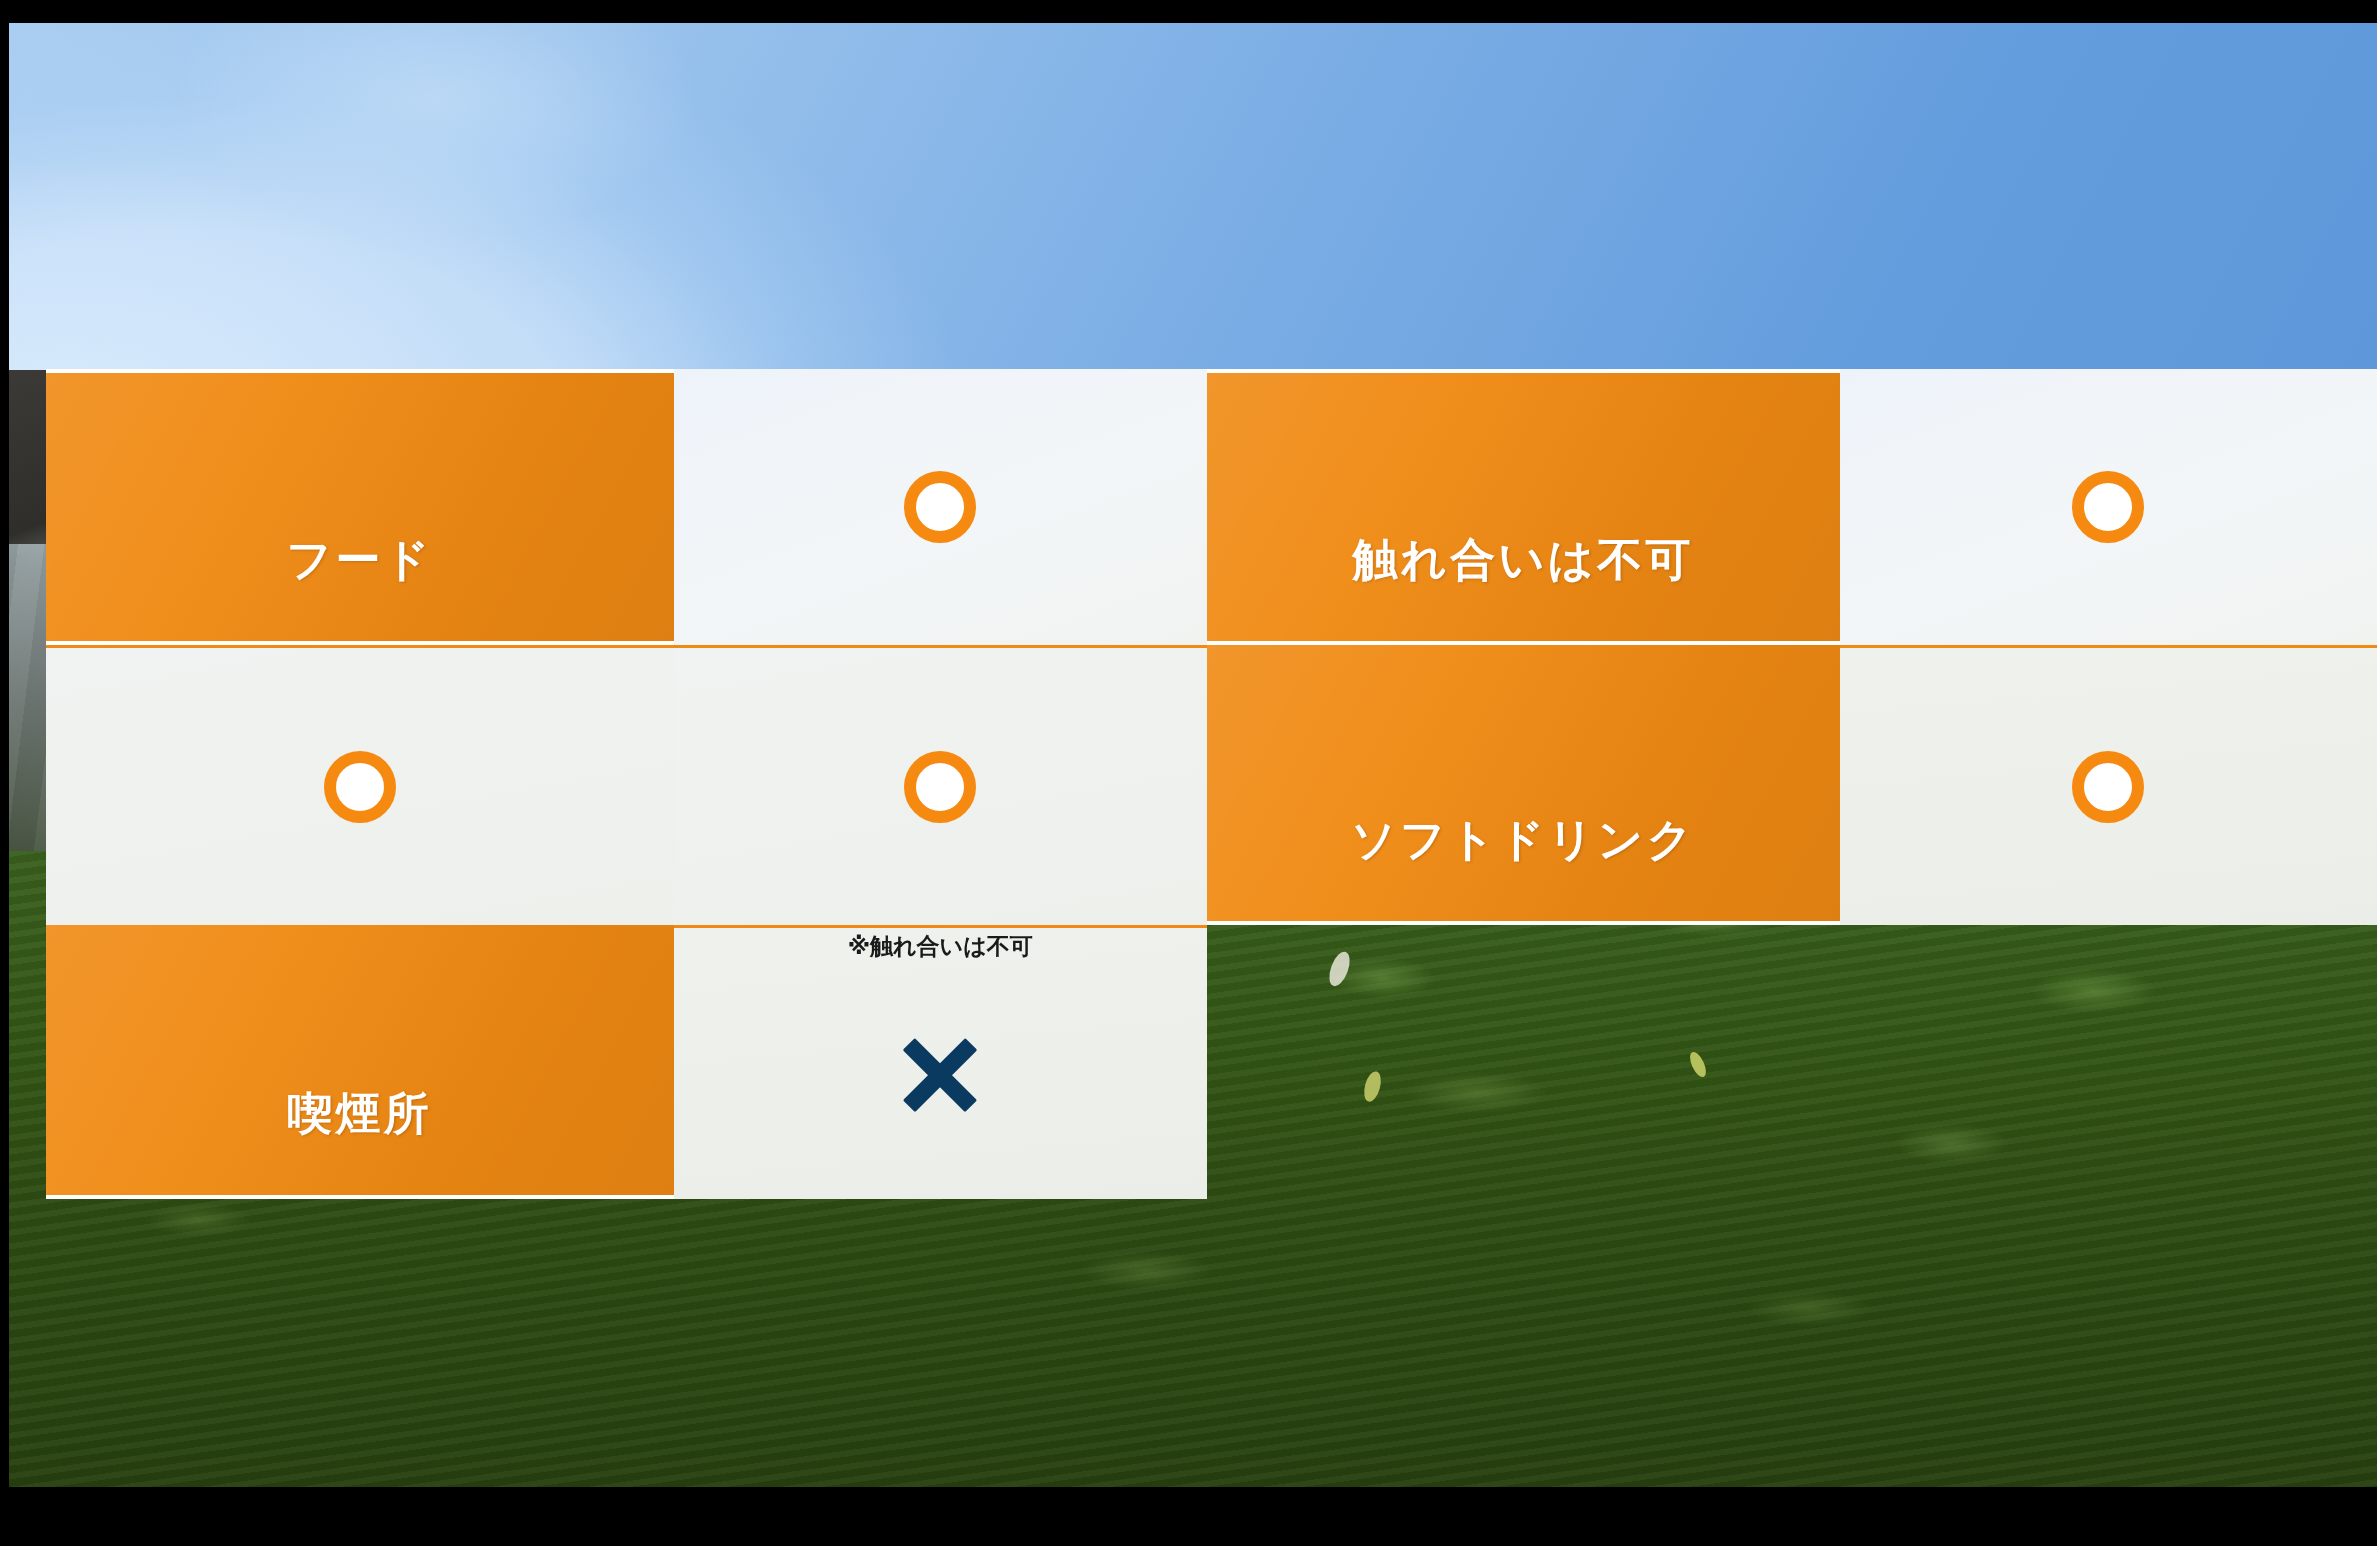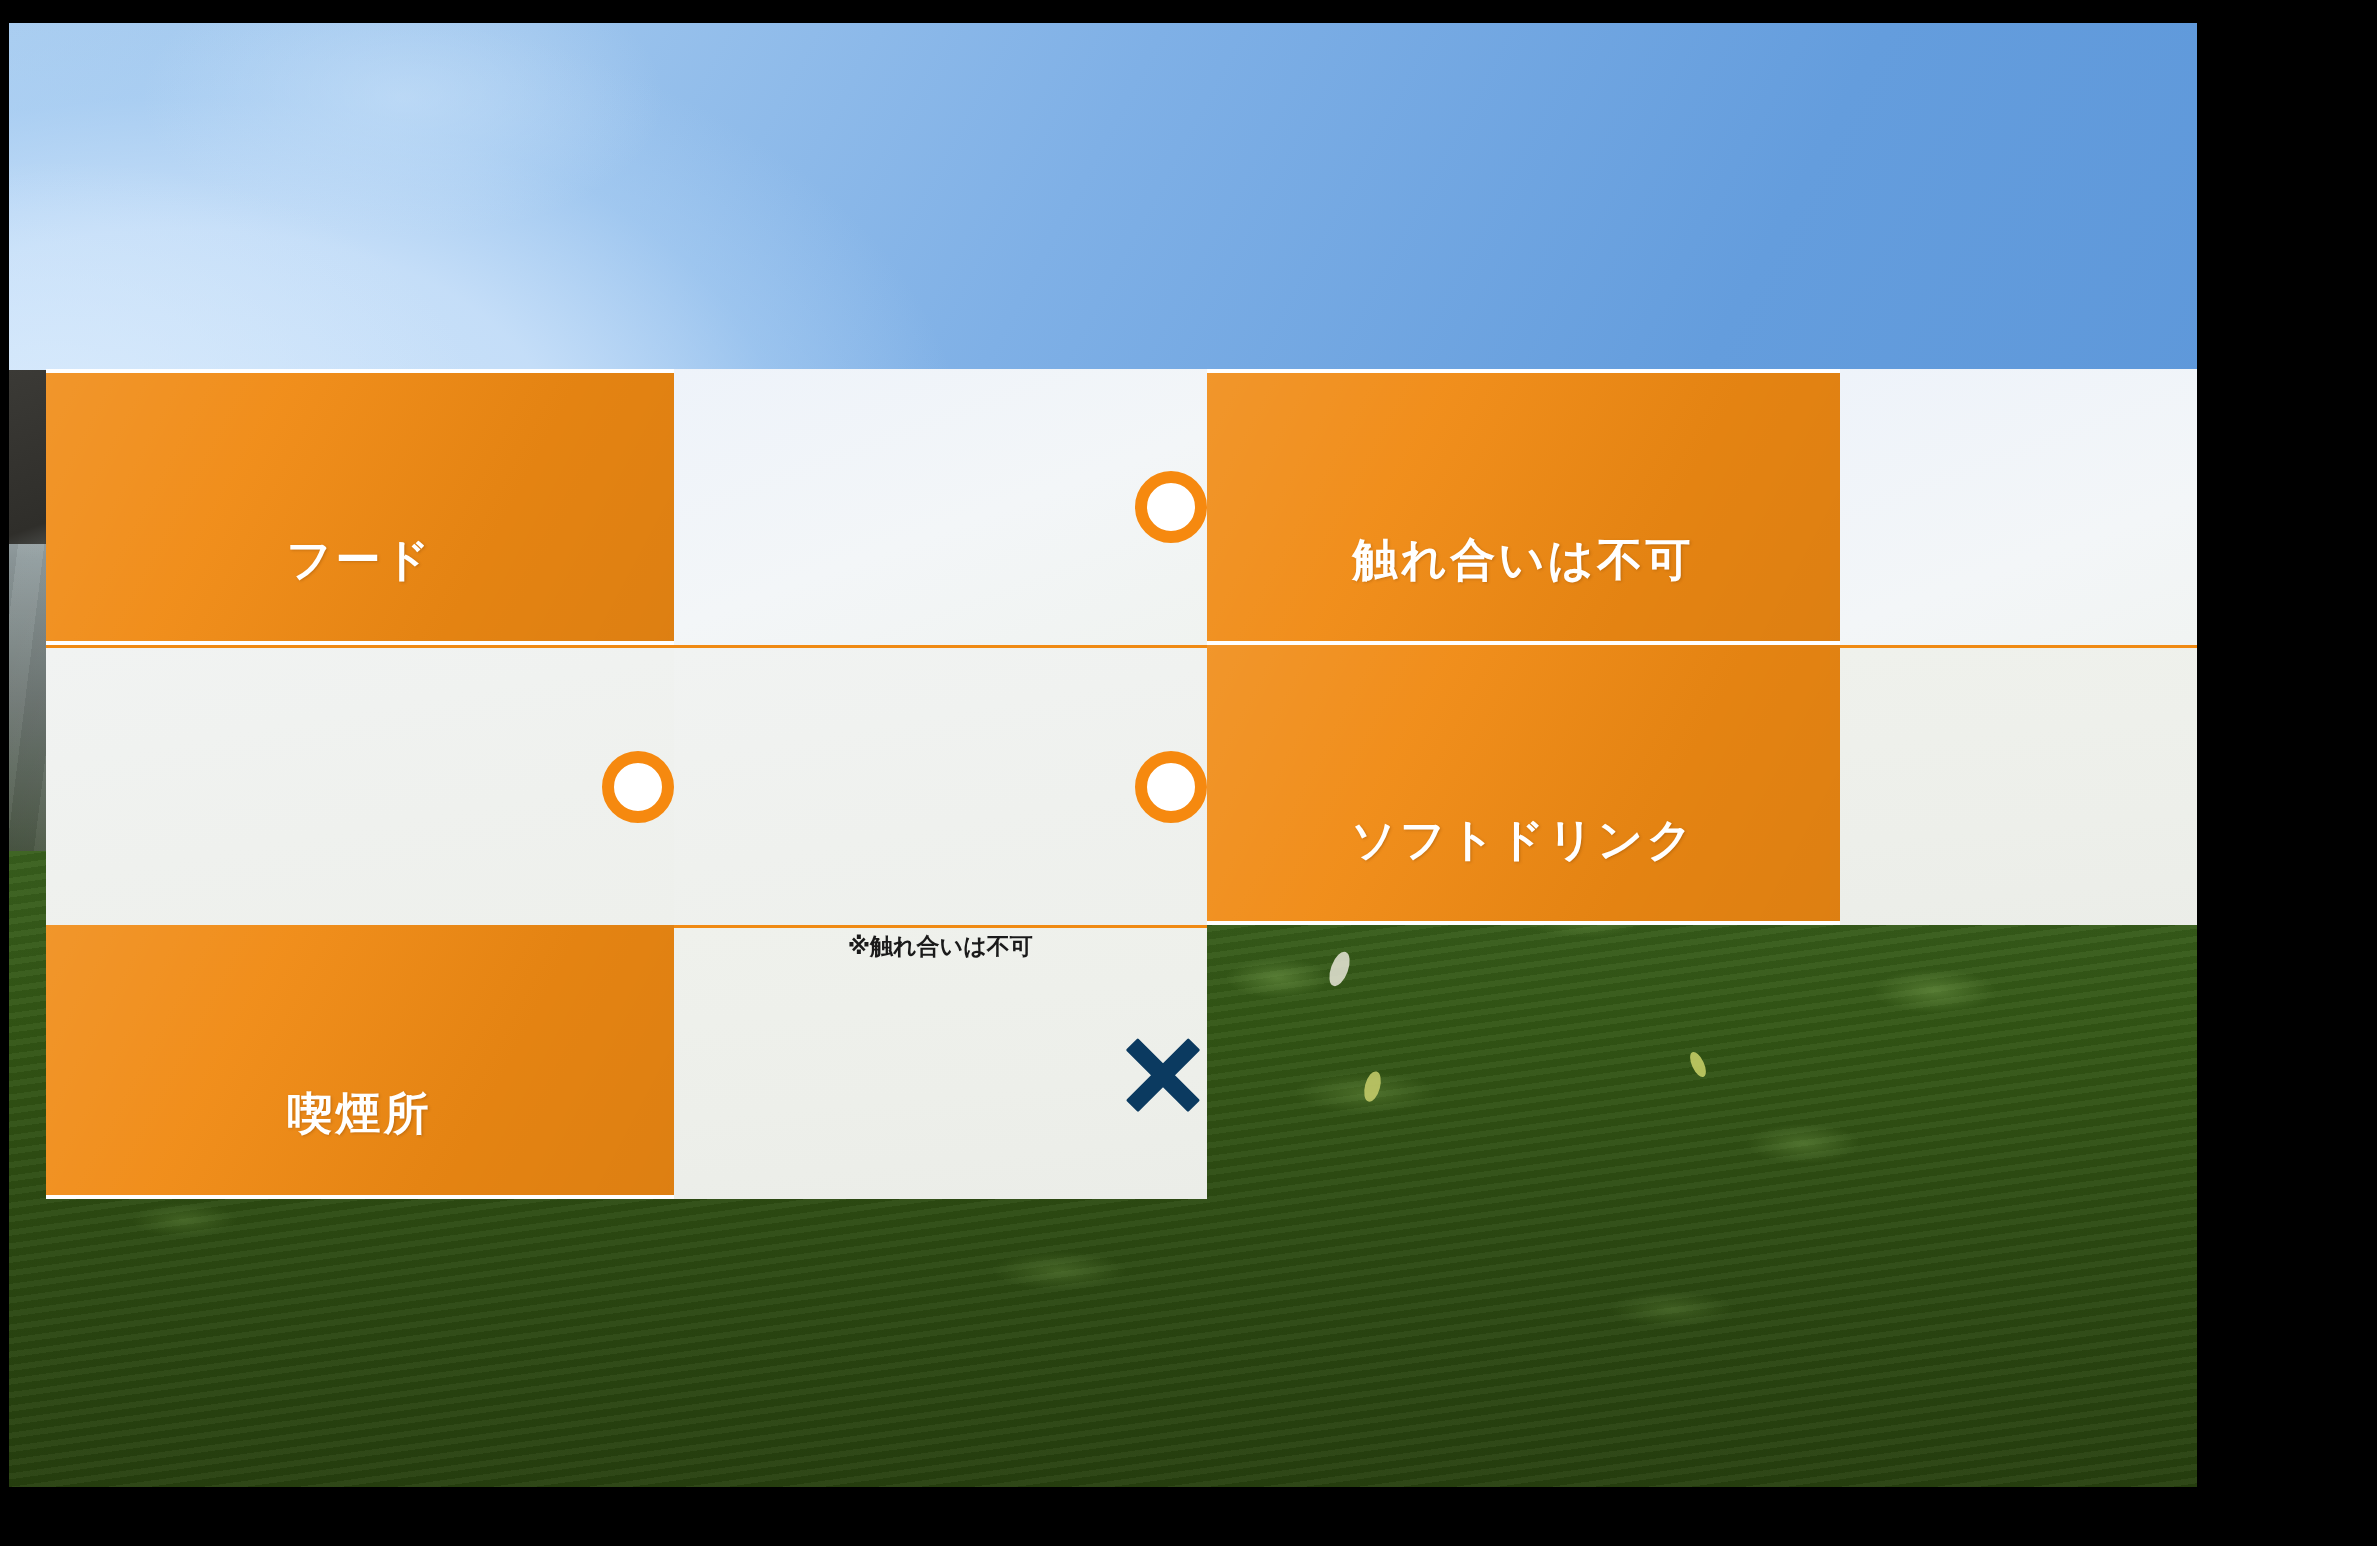--- a/index.html
+++ b/index.html
@@ -11,21 +11,21 @@
     background: #000;
     overflow: hidden;
     font-family: "DejaVu Sans", "Liberation Sans", sans-serif;
   }
 
   
   #stage {
     position: absolute;
     left: 8.7px;
     top: 23px;
-    width: 2188px;
+    width: 2369px;
     height: 1464px;
     overflow: hidden;
     background: #6aa0dd;
   }
 
   
   .sky {
     position: absolute;
     left: 0; top: 0;
     width: 100%;
@@ -173,21 +173,21 @@
     background: #ffffff;
     box-sizing: border-box;
   }
 
   .cell-mark .mark-wrap {
     position: relative;
     width: 100%;
     height: 100%;
     display: flex;
     align-items: center;
-    justify-content: flex-end;
+    justify-content: center;
     border-radius: 17px;
   }
 
   .note-text {
     position: absolute;
     top: 2.7px;
     left: 50%;
     transform: translateX(-50%);
     font-size: 23px;
     font-weight: 700;

